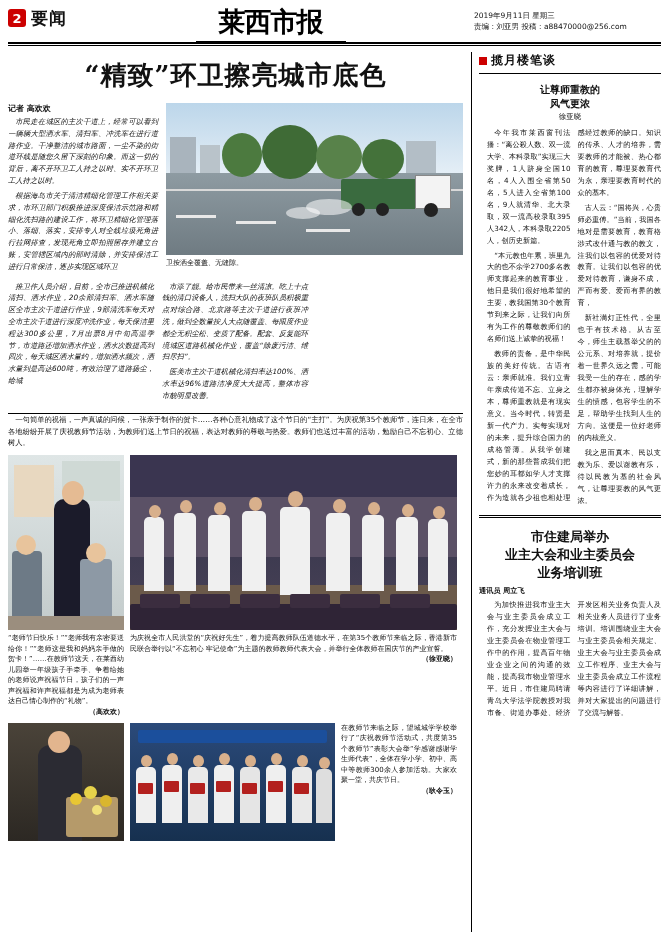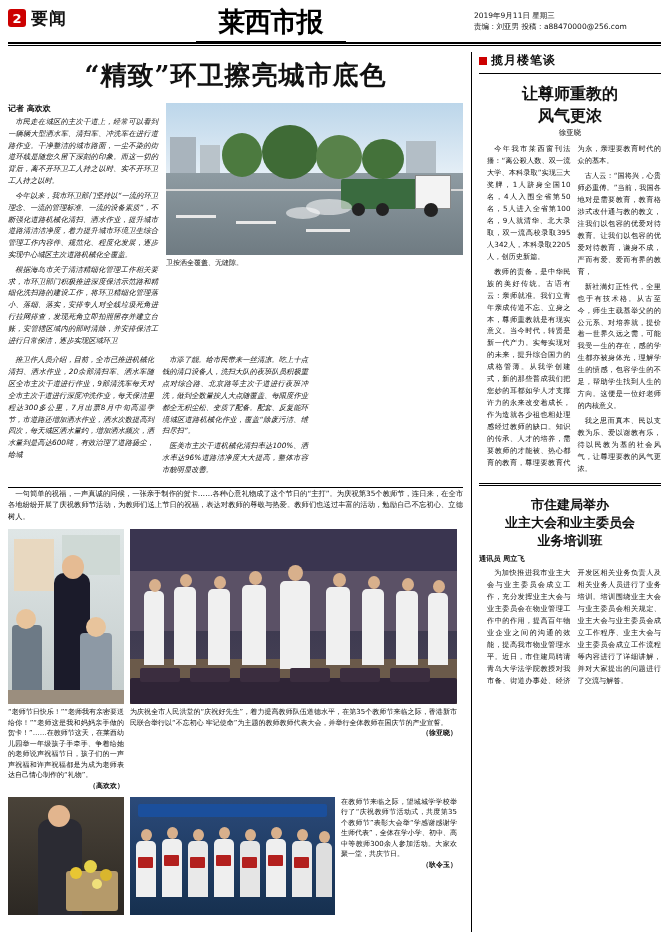--- a/index.html
+++ b/index.html
@@ -107,21 +107,21 @@
   
   .col-head {
     display: flex; align-items: center; gap: 4px;
     padding-bottom: 4px;
   }
   .red-sq { width: 8px; height: 8px; background: #c00; }
   .col-head-title { font-size: 12px; font-weight: bold; letter-spacing: 1px; }
   .sub-head {
     text-align: center; font-weight: bold;
     font-family: "DejaVu Serif", "Liberation Serif", serif;
-    font-size: 16px; line-height: 1.35; padding: 4px 0 2px;
+    font-size: 10px; line-height: 1.35; padding: 4px 0 2px;
   }
   .sub-byline { text-align: center; font-size: 7.5px; padding-bottom: 5px; }
   .rc-text { font-size: 7.2px; line-height: 1.66; text-align: justify; }
   .rc-text p { margin: 0 0 3px 0; text-indent: 1em; }
   .rc-dbl { border-top: 1px solid #000; border-bottom: 1px solid #000; height: 3px; margin: 8px 0; }
   .rc-title2 {
     text-align: center; font-weight: bold;
     font-family: "DejaVu Serif", "Liberation Serif", serif;
     font-size: 13px; line-height: 1.4; padding: 2px 0 4px;
   }
@@ -184,21 +184,20 @@
 
     <div class="left-col">
 
       <div class="headline1">“精致”环卫擦亮城市底色</div>
 
       <div class="art1">
         <div class="art1-text">
           <div class="byline">记者 高欢欢</div>
           <div class="col-text">
             <p>市民走在城区的主次干道上，经常可以看到一辆辆大型洒水车、清扫车、冲洗车在进行道路作业。干净整洁的城市路面，一尘不染的街道环线是随您久留下深刻的印象。而这一切的背后，离不开环卫工人持之以时、实不开环卫工人持之以时。</p>
-            <p>今年以来，我市环卫部门坚持以“一流的环卫理念、一流的管理标准、一流的设备素质”，不断强化道路机械化清扫、洒水作业，提升城市道路清洁洁净度，着力提升城市环境卫生综合管理工作内容件、规范化、程度化发展，逐步实现中心城区主次道路机械化全覆盖。</p>
             <p>根据海岛市关于清洁精细化管理工作相关要求，市环卫部门积极推进深度保洁示范路和精细化洗扫路的建设工作，将环卫精细化管理落小、落细、落实，安排专人对全线垃圾死角进行拉网排查，发现死角立即拍照留存并建立台账，安管辖区域内的部时清除，并安排保洁工进行日常保洁，逐步实现区域环卫</p>
             <p></p>
           </div>
         </div>
 
         <div class="art1-photo">
           <div class="photo" style="height:152px">
             <div class="sky"></div>
             <div class="ground"></div>
             <div class="bldg" style="left:4px;top:34px;width:26px;height:36px;"></div>
@@ -362,20 +361,21 @@
         <span class="col-head-title">揽月楼笔谈</span>
       </div>
       <div style="height:1px;background:#000;margin-bottom:5px"></div>
 
       <div class="sub-head" style="white-space:pre-line">让尊师重教的
 风气更浓</div>
       <div class="sub-byline">徐亚晓</div>
 
       <div class="rc-text two-col">
         <p>今年我市莱西窗刊法播：“离公殺人数、双一流大学、本科录取”实现三大奖牌，1人跻身全国10名，4人入围全省第50名，5人进入全省第100名，9人就清华、北大录取，双一流高校录取395人342人，本科录取2205人，创历史新篇。</p>
+        <p>“本元教也年累，班里九大的也不余学2700多名教师支撑起来的教育事业，他日是我们很好地希望的主要，教我国第30个教育节到来之际，让我们向所有为工作的尊敬教师们的名师们送上诚挚的祝福！</p>
         <p>教师的责备，是中华民族的美好传统。古语有云：亲师就准。我们立青年亲成传道不忘、立身之本，尊师重教就是有现实意义。当今时代，转贤是新一代产力。实每实现对的未来，提升综合国力的成格管薄。从我学创建式，新的那些普成我们把您妙的耳都如学人才支撑许力的永来改变着成长，作为造就各少祖也相处理感经过教师的缺口。知识的传承、人才的培养，需要教师的才能被、热心都育的教育，尊理要教育代为永，亲理要教育时代的众的基本。</p>
         <p>古人云：“国将兴，心贵师必重傅。”当前，我国各地对是需要教育，教育格涉式改什通与教的教文，注我们以包容的优爱对待教育。让我们以包容的优爱对待教育，谦身不成，严而有爱、爱而有界的教育，</p>
         <p>新社满灯正性代，全里也于有技术格。从古至今，师生主载基举父的的公元系、对培养就，提价着一世界久远之需，可能我受一生的存在，感的学生都亦被身体光，理解学生的愤感，包容学生的不足，帮助学生找到人生的方向。这便是一位好老师的内核意义。</p>
         <p>我之思而真本、民以支教为乐、爱以谢教有乐，待以民教为基的社会风气，让尊理要教的风气更浓。</p>
       </div>
 
       <div class="rc-dbl"></div>
 
       <div class="rc-title2" style="white-space:pre-line">市住建局举办
 业主大会和业主委员会

